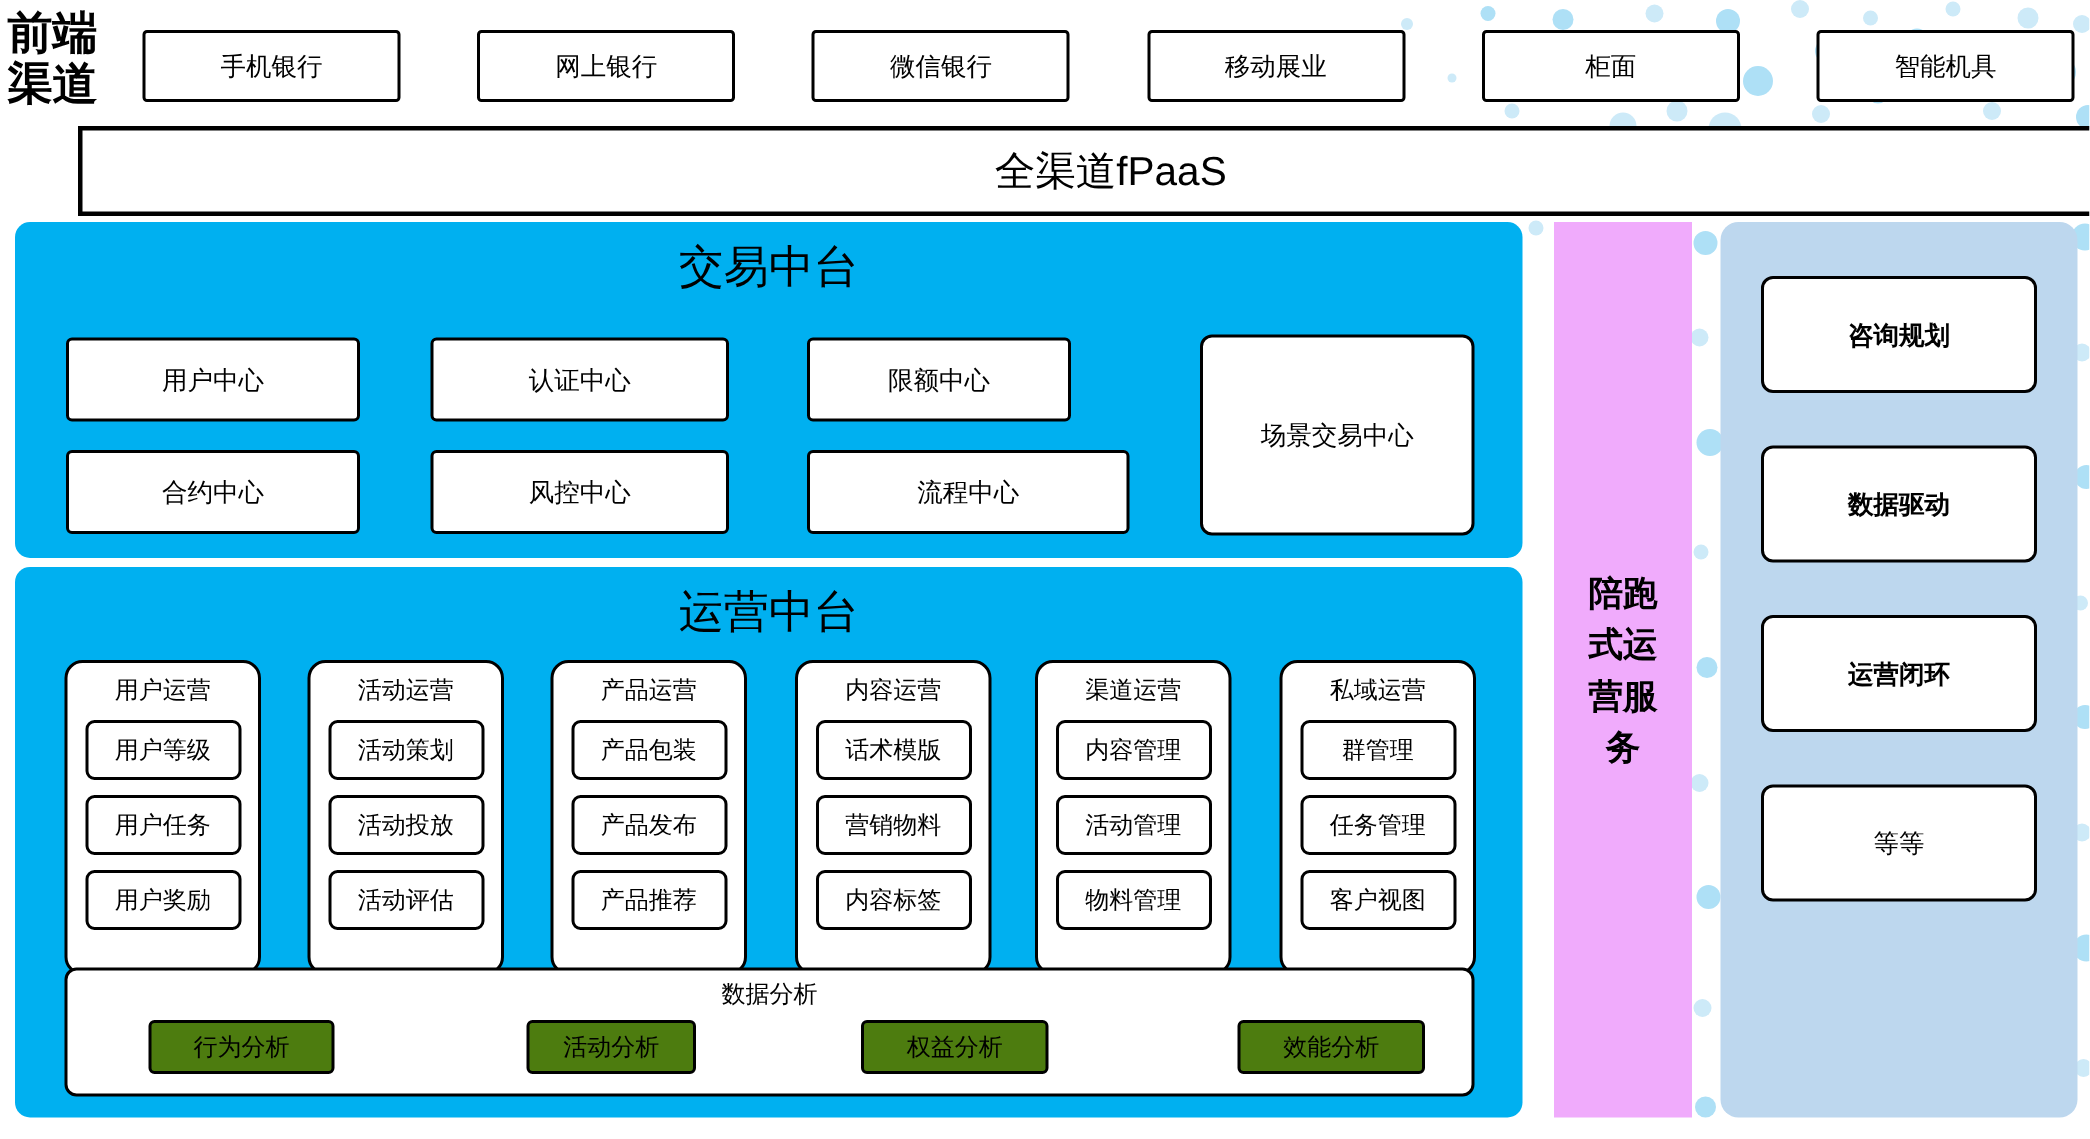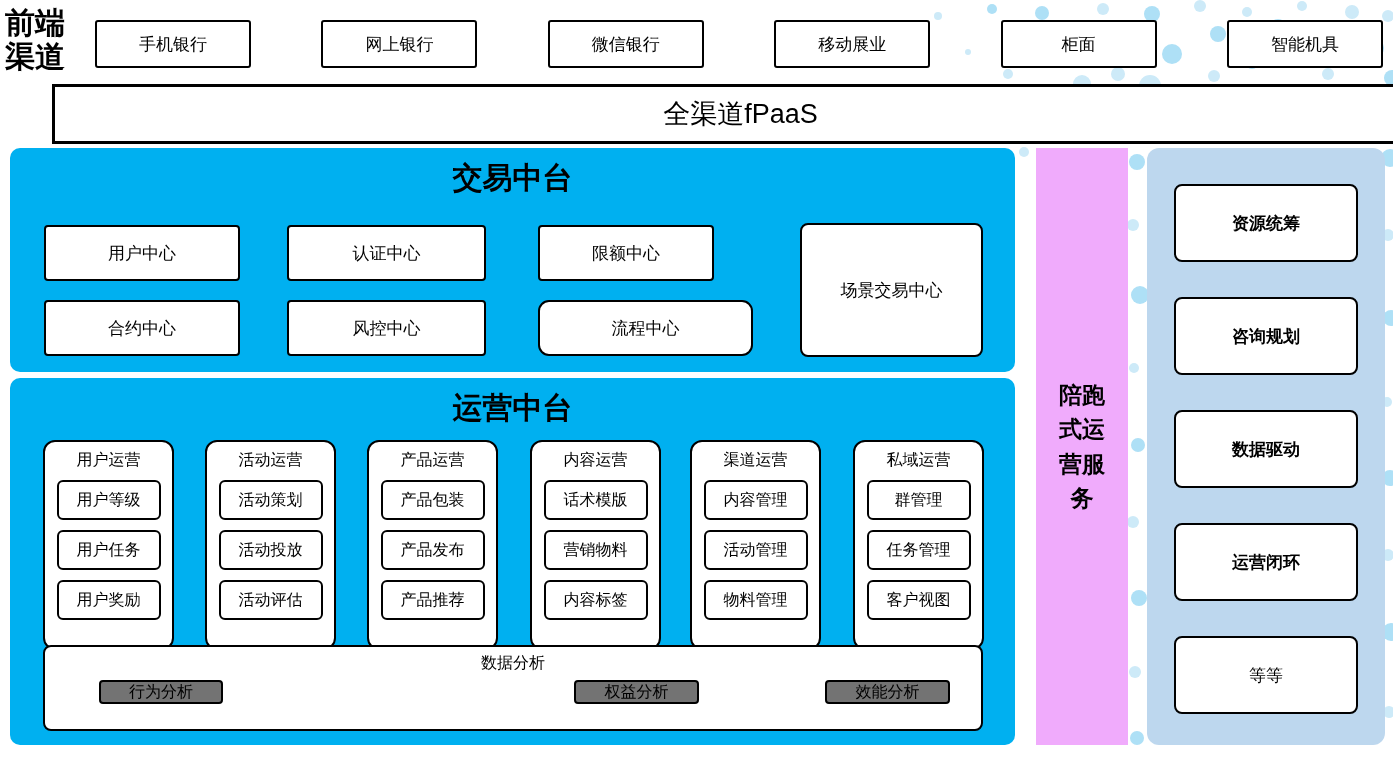--- a/index.html
+++ b/index.html
@@ -15,48 +15,48 @@
     font-family:"Liberation Serif","DejaVu Serif",serif;
     font-weight:bold; font-size:30px; line-height:1.13; word-break:break-all;
   }
 
   
   .channel-row {
     position:absolute; left:95px; top:20px; width:1288px; height:48px;
     display:flex; justify-content:space-between;
   }
   .channel-box {
-    width:156px; height:48px; box-sizing:border-box; background:#fff;
+    width:172px; height:48px; box-sizing:border-box; background:#fff;
     border:2px solid #000; border-radius:3px;
     display:flex; align-items:center; justify-content:center; font-size:17px;
   }
 
   
   .fpaas-bar {
     position:absolute; left:12px; top:84px; width:1371px; height:54px; box-sizing:content-box;
     background:#fff; border:3px solid #000;
     display:flex; align-items:center; justify-content:center; font-size:27px;margin-left:40px;
   }
 
   
   .panel { position:absolute; background:#00B0F0; border-radius:10px; }
   .tx-panel { left:10px; top:148px; width:1005px; height:224px; }
   .op-panel { left:10px; top:378px; width:1005px; height:367px; }
-  .panel-title { text-align:center; font-size:30px; font-weight:bold; padding-top:10px; }
+  .panel-title { text-align:center; font-size:30px; font-weight:normal; padding-top:10px; }
 
   .white-box {
     position:absolute; background:#fff; border:2px solid #000; border-radius:4px;
     display:flex; align-items:center; justify-content:center; font-size:17px; box-sizing:border-box;
   }
   .c1 { left:34px;  top:77px;  width:196px; height:56px; }
   .c2 { left:277px; top:77px;  width:199px; height:56px; }
   .c3 { left:528px; top:77px;  width:176px; height:56px; }
   .c4 { left:34px;  top:152px; width:196px; height:56px; }
   .c5 { left:277px; top:152px; width:199px; height:56px; }
-  .c6 { left:528px; top:152px; width:215px; height:56px;border-radius:11px; }
+  .c6 { left:528px; top:152px; width:215px; height:56px; }
   .scenario { left:790px; top:75px; width:183px; height:134px; border-radius:8px; }
 
   
   .op-col {
     position:absolute; top:62px; width:131px; height:210px; box-sizing:border-box;
     background:#fff; border:2px solid #000; border-radius:12px;
     display:flex; flex-direction:column; align-items:center; padding-top:8px;
   }
   .op-col-1 { left:33px; }  .op-col-2 { left:195px; } .op-col-3 { left:357px; }
   .op-col-4 { left:520px; } .op-col-5 { left:680px; } .op-col-6 { left:843px; }
@@ -67,21 +67,21 @@
     display:flex; align-items:center; justify-content:center; font-size:16px;
   }
 
   
   .da-box {
     position:absolute; left:33px; top:267px; width:940px; height:86px; box-sizing:border-box;
     background:#fff; border:2px solid #000; border-radius:8px;
   }
   .da-title { text-align:center; font-size:16px; padding-top:6px; }
   .da-item {
-    position:absolute; top:33px; height:24px; box-sizing:border-box; background:#737373;
+    position:absolute; top:33px; height:36px; box-sizing:border-box; background:#4d7c0f;
     border:2px solid #000; border-radius:4px;
     display:flex; align-items:center; justify-content:center; font-size:16px;
   }
   .da-1 { left:54px;  width:124px; } .da-2 { left:306px; width:113px; }
   .da-3 { left:529px; width:125px; } .da-4 { left:780px; width:125px; }
 
   
   .companion-col {
     position:absolute; left:1036px; top:148px; width:92px; height:597px;
     background:#f0abfc; display:flex; align-items:center; justify-content:center;
@@ -226,30 +226,30 @@
     <div class="op-col op-col-6">
       <div class="op-col-header">私域运营</div>
       <div class="op-item">群管理</div>
       <div class="op-item">任务管理</div>
       <div class="op-item">客户视图</div>
     </div>
 
     <div class="da-box">
       <div class="da-title">数据分析</div>
       <div class="da-item da-1">行为分析</div>
+      <div class="da-item da-2">活动分析</div>
       <div class="da-item da-3">权益分析</div>
       <div class="da-item da-4">效能分析</div>
     </div>
   </div>
 
   <div class="companion-col">
     <div class="companion-text">陪跑式运营服务</div>
   </div>
 
   <div class="service-panel">
-    <div class="service-box bold">资源统筹</div>
     <div class="service-box bold">咨询规划</div>
     <div class="service-box bold">数据驱动</div>
     <div class="service-box bold">运营闭环</div>
     <div class="service-box">等等</div>
   </div>
 
 </div>
 
 </body></html>

